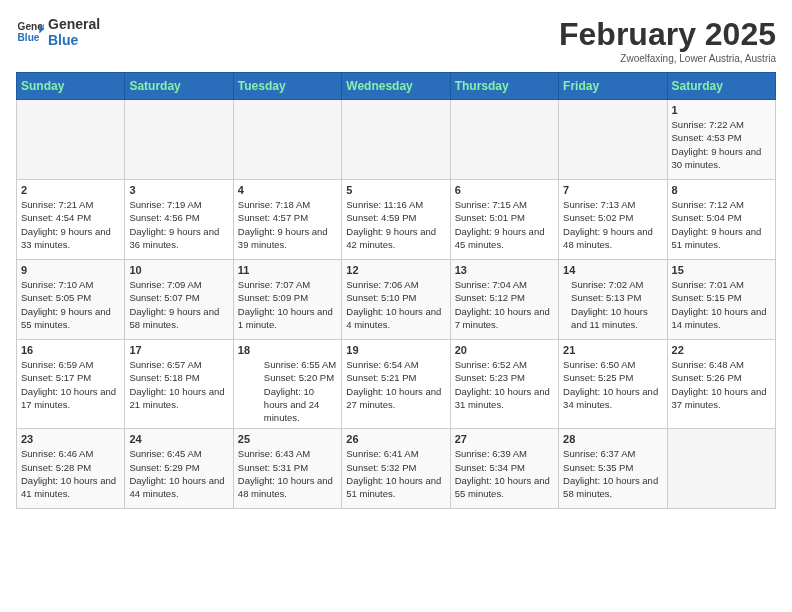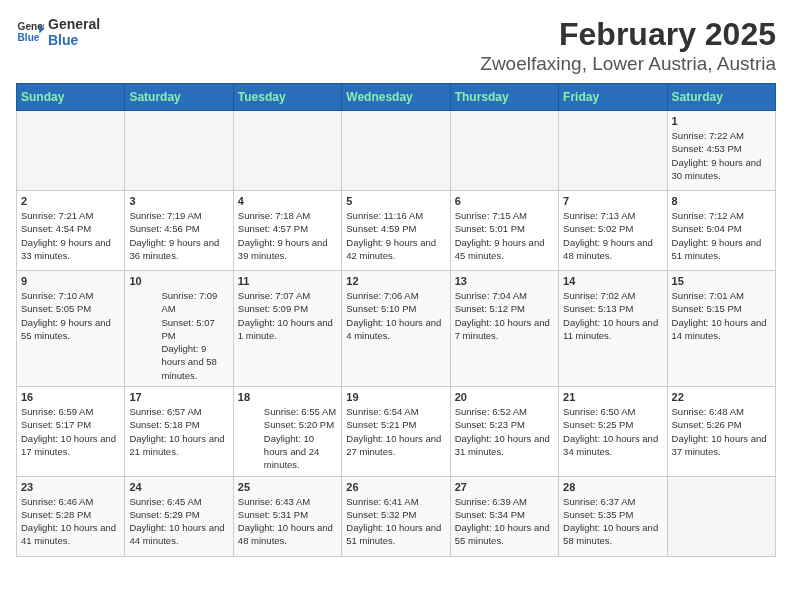--- a/index.html
+++ b/index.html
@@ -27,21 +27,21 @@
     }
     .title-block {
       text-align: right;
     }
     .month-title {
       font-size: 32px;
       font-weight: bold;
       color: #333;
     }
     .subtitle {
-      font-size: 19px;
+      font-size: 10px;
       color: #555;
     }
     table {
       width: 100%;
       border-collapse: collapse;
       table-layout: fixed;
     }
     thead tr th {
       background-color: #2a6ebb;
       color: #86efac;
@@ -172,21 +172,21 @@
       </tr>
       <tr>
         <td>
           <span class="day-num">9</span>
           <div class="day-info" style="white-space: pre-line;">Sunrise: 7:10 AM
 Sunset: 5:05 PM
 Daylight: 9 hours and 55 minutes.</div>
         </td>
         <td>
           <span class="day-num">10</span>
-          <div class="day-info" style="white-space: pre-line; margin-left: 32px;">Sunrise: 7:09 AM
+          <div class="day-info" style="white-space: pre-line;">Sunrise: 7:09 AM
 Sunset: 5:07 PM
 Daylight: 9 hours and 58 minutes.</div>
         </td>
         <td>
           <span class="day-num">11</span>
           <div class="day-info" style="white-space: pre-line;">Sunrise: 7:07 AM
 Sunset: 5:09 PM
 Daylight: 10 hours and 1 minute.</div>
         </td>
         <td>
@@ -196,21 +196,21 @@
 Daylight: 10 hours and 4 minutes.</div>
         </td>
         <td>
           <span class="day-num">13</span>
           <div class="day-info" style="white-space: pre-line;">Sunrise: 7:04 AM
 Sunset: 5:12 PM
 Daylight: 10 hours and 7 minutes.</div>
         </td>
         <td>
           <span class="day-num">14</span>
-          <div class="day-info" style="white-space: pre-line;">Sunrise: 7:02 AM
+          <div class="day-info" style="white-space: pre-line; margin-left: 8px;">Sunrise: 7:02 AM
 Sunset: 5:13 PM
 Daylight: 10 hours and 11 minutes.</div>
         </td>
         <td>
           <span class="day-num">15</span>
           <div class="day-info" style="white-space: pre-line;">Sunrise: 7:01 AM
 Sunset: 5:15 PM
 Daylight: 10 hours and 14 minutes.</div>
         </td>
       </tr>

